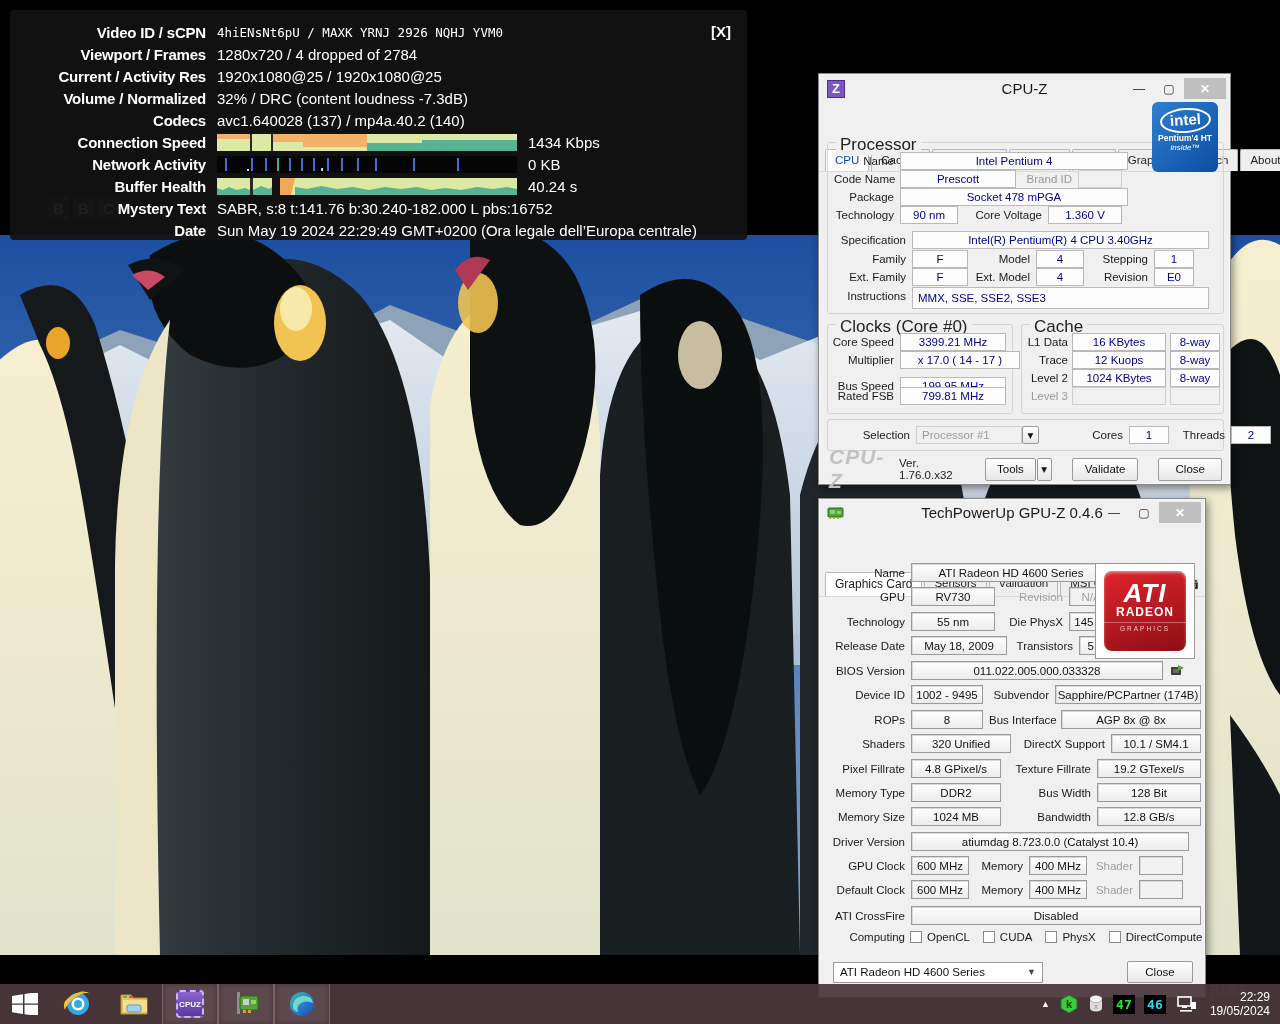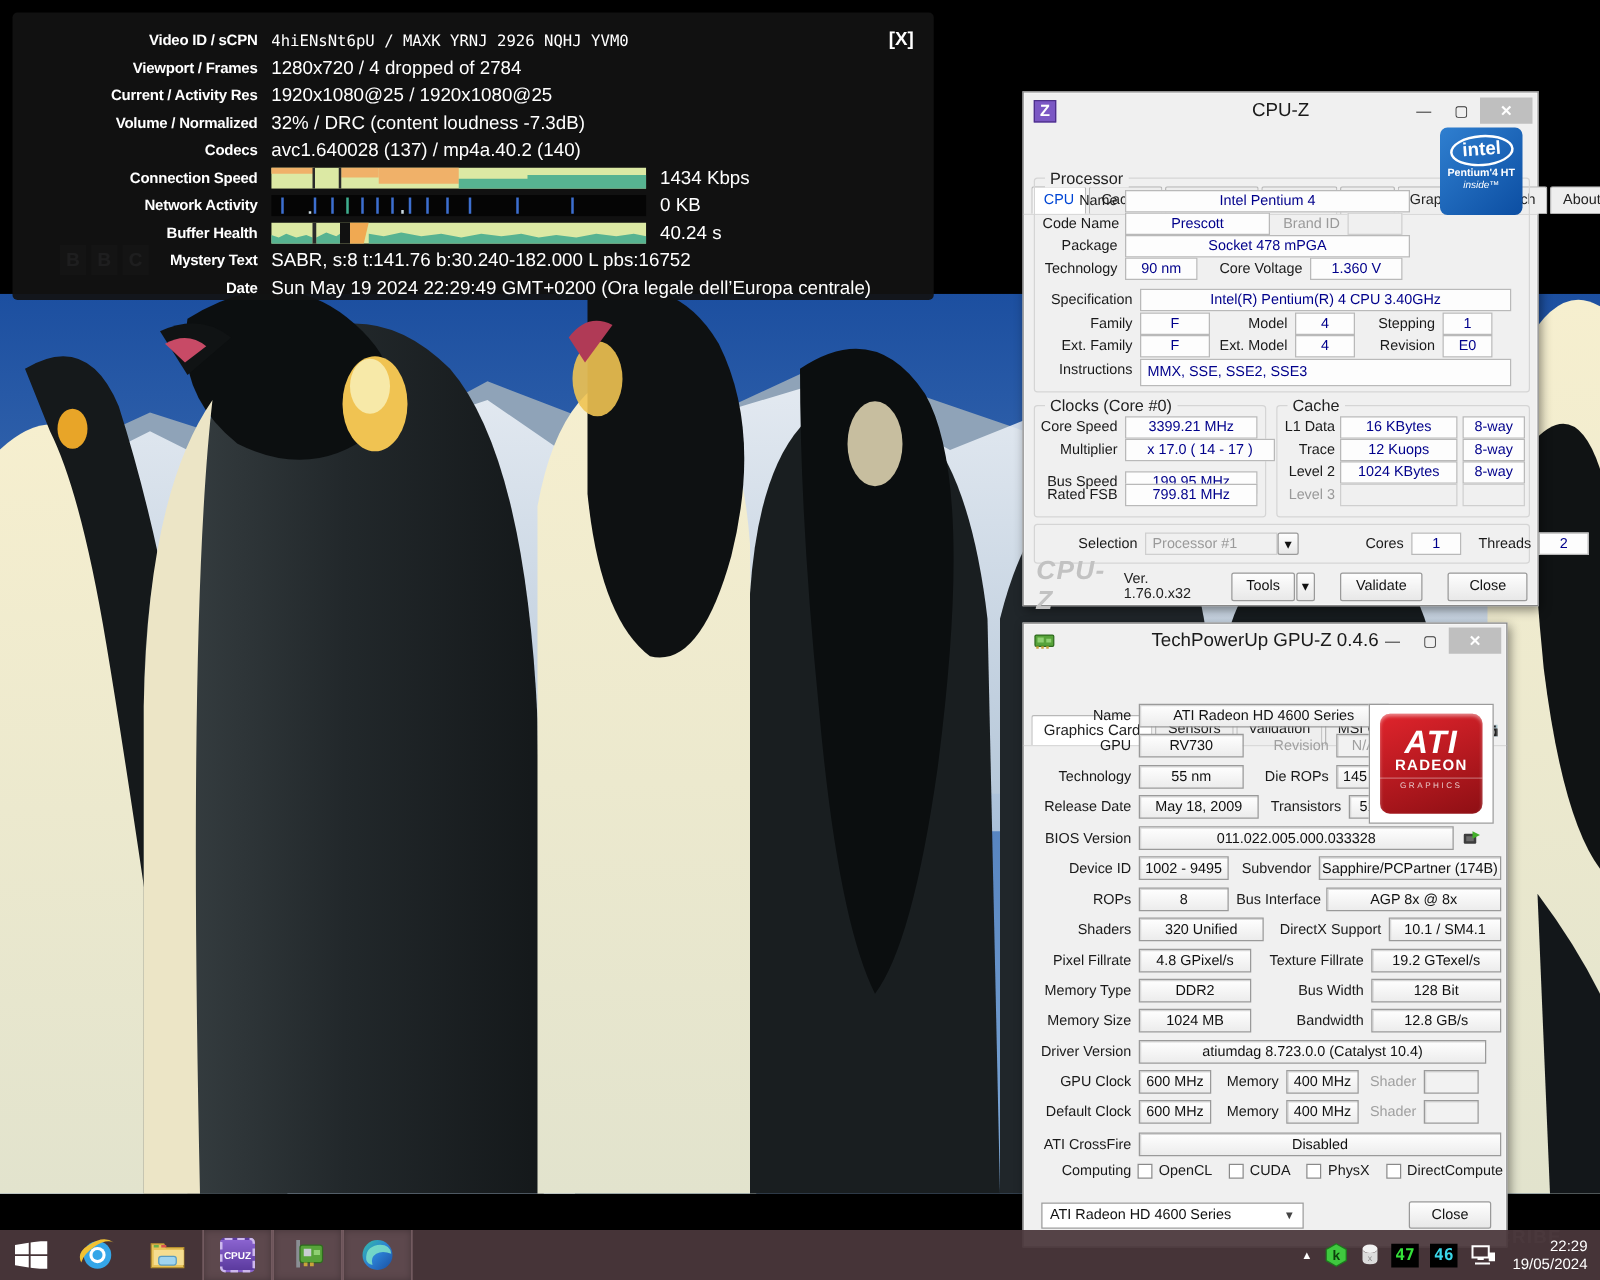--- a/index.html
+++ b/index.html
@@ -8,38 +8,38 @@
 
   
   #scene { left:0; top:235px; width:1280px; height:720px; }
   #subscribe { left:1152px; top:981px; color:#fff; opacity:.28; font-size:15px; font-weight:bold; letter-spacing:1px; z-index:4; }
   #bbc { left:48px; top:196px; display:flex; gap:4px; z-index:3; }
   .bbc-block { width:21px; height:24px; background:rgba(200,205,210,.25); color:rgba(225,230,235,.75); font-weight:bold; font-size:15px; display:flex; align-items:center; justify-content:center; }
 
   
   #stats { left:10px; top:10px; width:737px; height:230px; background:rgba(18,18,18,.93); border-radius:4px; color:#fff; z-index:5; padding-top:11px; }
   .st-row { display:flex; align-items:center; height:22px; padding:0 14px; }
-  .st-label { width:182px; text-align:right; font-weight:bold; font-size:12px; flex:none; letter-spacing:-.2px; }
+  .st-label { width:182px; text-align:right; font-weight:bold; font-size:15px; flex:none; letter-spacing:-.2px; }
   .st-val { margin-left:11px; font-size:15px; white-space:nowrap; }
   .st-mono { font-family:"DejaVu Sans Mono",monospace; font-size:12.5px; }
   .st-graph { margin-left:11px; width:300px; height:17px; flex:none; }
   #stats-close { position:absolute; right:16px; top:13px; font-size:15px; font-weight:bold; color:#fff; cursor:pointer; }
 
   
   .win { background:#f0f0f0; border:1px solid #888; box-shadow:0 0 0 1px rgba(255,255,255,.4) inset, 2px 3px 8px rgba(0,0,0,.45); z-index:6; }
   .titlebar { height:29px; display:flex; align-items:center; padding:0 4px 0 8px; position:relative; }
   .title-text { position:absolute; left:0; right:0; text-align:center; font-size:15px; color:#1a1a1a; }
   .caption-btns { margin-left:auto; display:flex; z-index:2; }
   .cap-btn { width:30px; height:21px; display:flex; align-items:center; justify-content:center; font-size:12px; color:#333; }
   .cap-close { background:#bfbfbf; color:#fff; font-weight:bold; width:42px; }
   .tabbar { display:flex; padding:2px 6px 0 6px; border-bottom:1px solid #d9d9d9;margin-top:44px; }
   .tab { font-size:11.5px; padding:4px 9px 3px; border:1px solid #b8b8b8; border-bottom:none; background:#eee; color:#222; margin-right:2px; border-radius:2px 2px 0 0; }
   .tab.active { background:#fff; position:relative; top:0; padding-bottom:5px; }
   .groupbox { position:absolute; border:1px solid #d5d5d5; border-radius:3px; }
-  .gb-legend { position:absolute; top:-8px; left:8px; background:#f0f0f0; padding:0 4px; font-size:13px; color:#222; }
+  .gb-legend { position:absolute; top:-8px; left:8px; background:#f0f0f0; padding:0 4px; font-size:17px; color:#222; }
   .fld { background:#fdfdfd; border:1px solid #b9b9b9; height:18px; font-size:11.5px; display:flex; align-items:center; justify-content:center; color:#00008b; white-space:nowrap; overflow:hidden; }
   .fld.gray { background:#f0f0f0; color:#9a9a9a; border-color:#cfcfcf; }
   .lbl { font-size:11.5px; color:#1a1a1a; text-align:right; white-space:nowrap; }
   .row { position:absolute; display:flex; align-items:center; gap:6px; }
   .btn { background:linear-gradient(#fefefe,#e8e8e8); border:1px solid #9a9a9a; font-size:11.5px; color:#111; display:flex; align-items:center; justify-content:center; border-radius:2px; }
 
   
   #cpuz { left:818px; top:73px; width:413px; height:412px; }
   .cz-icon { width:18px; height:18px; background:#7b57c4; border:1px solid #4d2f8a; color:#fff; font-weight:bold; font-size:13px; display:flex; align-items:center; justify-content:center; }
   #intel-logo { position:absolute; right:12px; top:28px; width:66px; height:70px; background:linear-gradient(135deg,#2f7fd0,#0c4ea2); border-radius:6px; color:#fff; text-align:center; padding-top:6px; }
@@ -391,21 +391,21 @@
   </div>
   <div class="row" style="left:6px; top:88px;">
     <span class="lbl" style="width:80px">GPU</span>
     <span class="gz-fld" style="width:84px">RV730</span>
     <span class="lbl gray" style="width:62px; color:#a0a0a0">Revision</span>
     <span class="gz-fld gray" style="width:44px">N/A</span>
   </div>
   <div class="row" style="left:6px; top:113px;">
     <span class="lbl" style="width:80px">Technology</span>
     <span class="gz-fld" style="width:84px">55 nm</span>
-    <span class="lbl" style="width:62px">Die ROPs</span>
+    <span class="lbl" style="width:62px">Die PhysX</span>
     <span class="gz-fld" style="width:56px">145 mm²</span>
   </div>
   <div class="row" style="left:6px; top:137px;">
     <span class="lbl" style="width:80px">Release Date</span>
     <span class="gz-fld" style="width:96px">May 18, 2009</span>
     <span class="lbl" style="width:60px">Transistors</span>
     <span class="gz-fld" style="width:46px">514M</span>
   </div>
   <div class="row" style="left:6px; top:162px;">
     <span class="lbl" style="width:80px">BIOS Version</span>

